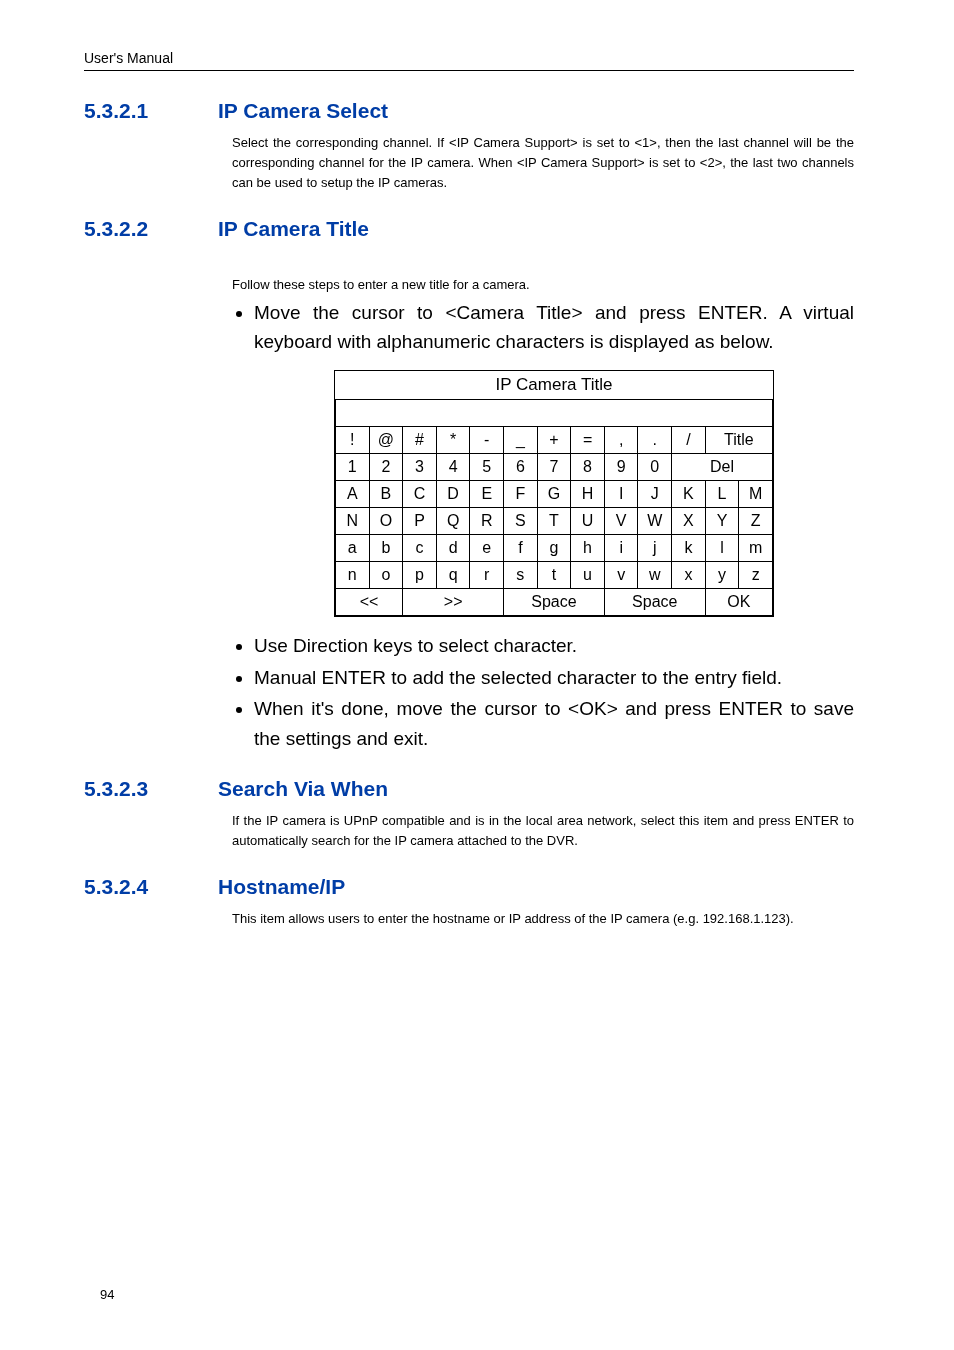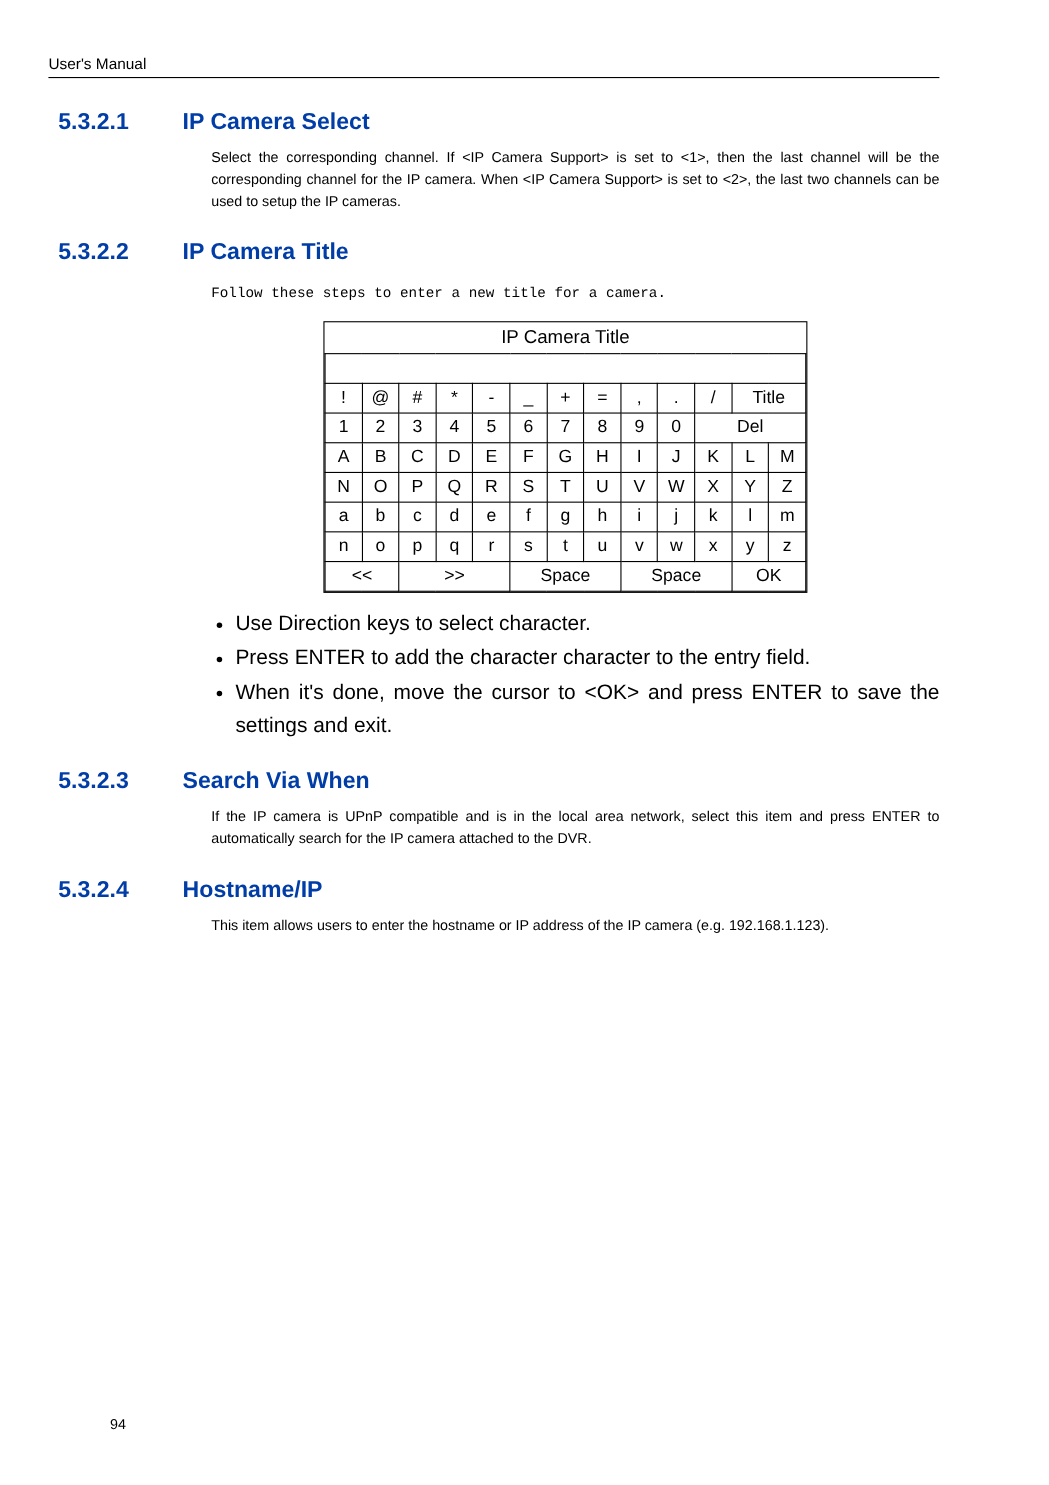--- a/index.html
+++ b/index.html
@@ -10,38 +10,37 @@
     height: 1350px;
     background: #fff;
     font-family: Arial, Helvetica, sans-serif;
     color: #000;
   }
   .page {
     position: relative;
     width: 954px;
     height: 1350px;
     box-sizing: border-box;
-    padding: 50px 100px 0 44px;
+    padding: 50px 100px 0 84px;
   }
   .header {
     font-size: 14px;
     color: #000;
     border-bottom: 1px solid #000;
     padding-bottom: 4px;
     margin-bottom: 28px;
   }
   .section-heading {
     display: flex;
-    gap: 40px;
+    gap: 52px;
     color: #003da6;
     font-weight: bold;
     font-size: 21px;
     margin-top: 24px;
     margin-bottom: 10px;
-    text-align: center;
   }
   .section-heading .num {
     min-width: 82px;
   }
   .body-text {
     font-size: 13px;
     line-height: 1.55;
     margin-left: 148px;
     text-align: justify;
   }
@@ -107,21 +106,24 @@
   <div class="section-heading">
     <span class="num">5.3.2.1</span>
     <span>IP Camera Select</span>
   </div>
   <div class="body-text">Select the corresponding channel. If &lt;IP Camera Support&gt; is set to &lt;1&gt;, then the last channel will be the corresponding channel for the IP camera. When &lt;IP Camera Support&gt; is set to &lt;2&gt;, the last two channels can be used to setup the IP cameras.</div>
 
   <div class="section-heading">
     <span class="num">5.3.2.2</span>
     <span>IP Camera Title</span>
   </div>
-  <div class="body-text" style="margin-top:16px;font-family:Liberation Mono, monospace;">Follow these steps to enter a new title for a camera.</div>
+  <div class="body-text" style="margin-top:34px;">Follow these steps to enter a new title for a camera.</div>
+  <ul class="bullets">
+    <li>Move the cursor to &lt;Camera Title&gt; and press ENTER. A virtual keyboard with alphanumeric characters is displayed as below.</li>
+  </ul>
 
   <div class="kb-wrap">
     <div class="kb-outer">
       <div class="kb-title">IP Camera Title</div>
       <table class="kb">
 
         <tbody>
             <tr>
           <td colspan="13" style="height:22px;"></td>
         </tr>
@@ -226,21 +228,21 @@
           <td colspan="3">Space</td>
           <td colspan="2">OK</td>
         </tr>
       </tbody>
         </table>
     </div>
   </div>
 
   <ul class="bullets">
     <li>Use Direction keys to select character.</li>
-    <li>Press ENTER to add the character character to the entry field.</li>
+    <li>Manual ENTER to add the selected character to the entry field.</li>
     <li>When it's done, move the cursor to &lt;OK&gt; and press ENTER to save the settings and exit.</li>
   </ul>
 
   <div class="section-heading">
     <span class="num">5.3.2.3</span>
     <span>Search Via When</span>
   </div>
   <div class="body-text">If the IP camera is UPnP compatible and is in the local area network, select this item and press ENTER to automatically search for the IP camera attached to the DVR.</div>
 
   <div class="section-heading">

